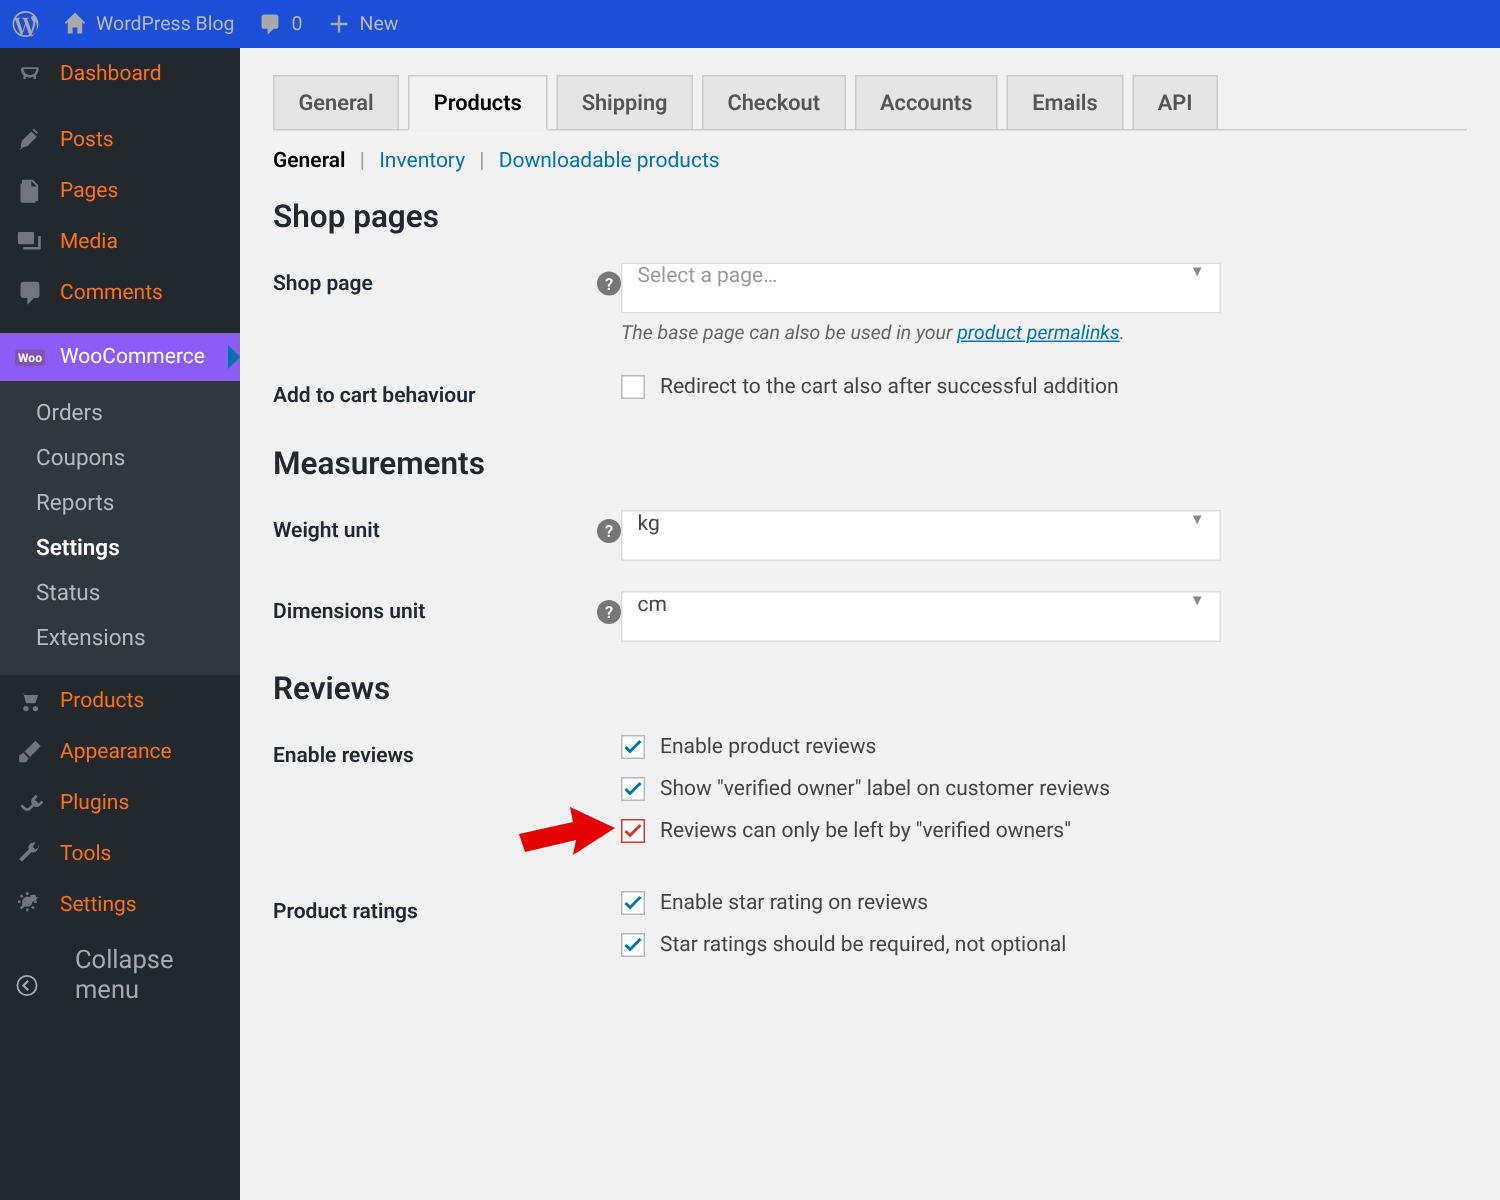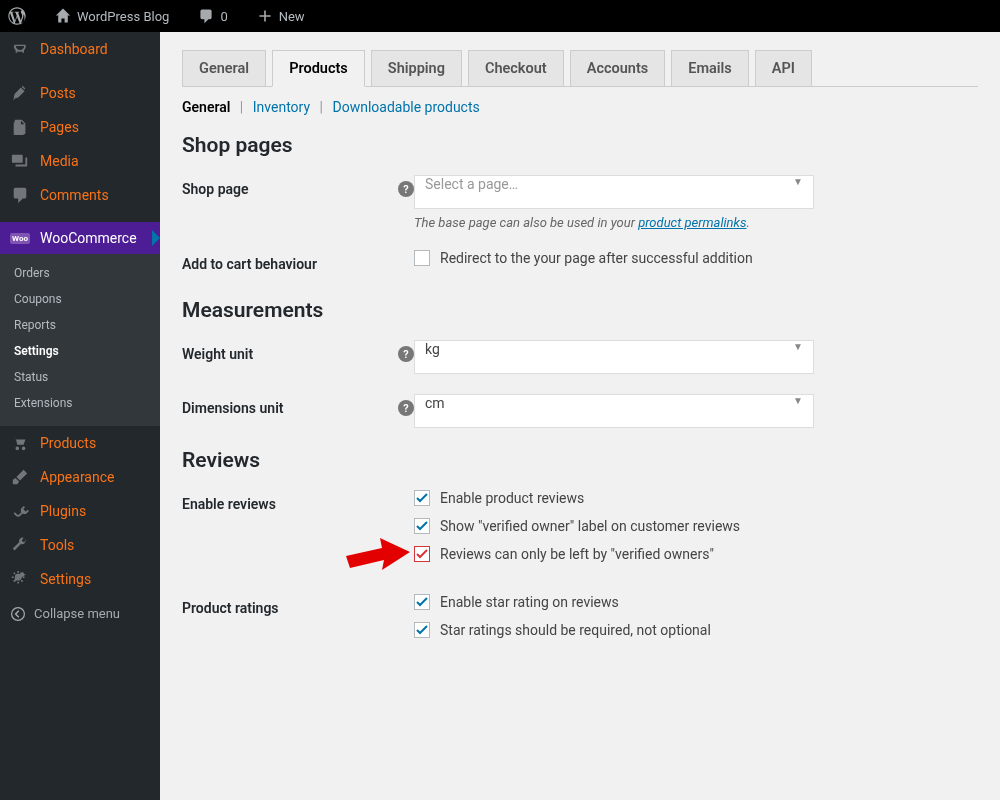--- a/index.html
+++ b/index.html
@@ -1,36 +1,36 @@
 <!DOCTYPE html>
 <html><head>
 <meta charset="utf-8">
 <style>
 * { margin: 0; padding: 0; box-sizing: border-box; font-family: -apple-system, BlinkMacSystemFont, "Segoe UI", Roboto, sans-serif; }
 body { width: 1000px; height: 800px; overflow: hidden; background: #f1f1f1; }
 
 
-.adminbar { height: 32px; background: #000000; color: #b4babf; display: flex; align-items: center; font-size: 13px; gap: 13px; }
+.adminbar { height: 32px; background: #1d4ed8; color: #b4babf; display: flex; align-items: center; font-size: 13px; }
 .adminbar .item { display: flex; align-items: center; padding: 0 8px; height: 100%; cursor: pointer; gap: 6px; }
 .ab-icon { display: inline-flex; }
 
 
 .sidebar { position: absolute; top: 32px; left: 0; bottom: 0; width: 160px; background: #23282d; color: #eee; font-size: 14px; }
 .sidebar .menu-item { display: flex; align-items: center; gap: 10px; padding: 8px 10px; color: #f97316; cursor: pointer; }
 .sidebar .menu-item .mi-icon { width: 20px; display: inline-flex; justify-content: center; opacity: .6; }
-.sidebar .menu-item.current { background: #4c1d95; color: #fff; position: relative; }
+.sidebar .menu-item.current { background: #8b5cf6; color: #fff; position: relative; }
 .sidebar .menu-item.current .mi-icon { opacity: 1; }
 .sidebar .menu-item.current::after {
   content: ""; position: absolute; right: -8px; top: 50%; transform: translateY(-50%);
   border: 8px solid transparent; border-left-color: #0073aa;
 }
 .sidebar .submenu { background: #32373c; padding: 6px 0 10px; }
-.sidebar .submenu .sub-item { padding: 6px 10px 6px 14px; font-size: 12px; color: #b4babf; cursor: pointer; }
+.sidebar .submenu .sub-item { padding: 6px 10px 6px 24px; font-size: 15px; color: #b4babf; cursor: pointer; }
 .sidebar .submenu .sub-item.current { color: #fff; font-weight: 600; }
-.sidebar .collapse { display: flex; align-items: flex-start; gap: 8px; padding: 10px; font-size: 13px; color: #a7aaad; cursor: pointer; }
+.sidebar .collapse { display: flex; align-items: flex-end; gap: 24px; padding: 10px; font-size: 17px; color: #a7aaad; cursor: pointer; }
 
 
 .main { position: absolute; top: 32px; left: 160px; right: 0; bottom: 0; padding: 18px 22px; overflow: auto; background: #f1f1f1; color: #23282d; }
 
 .tabs { display: flex; border-bottom: 1px solid #ccc; margin-bottom: 12px; }
 .tabs .tab { background: #e5e5e5; border: 1px solid #ccc; border-bottom: none; padding: 9px 16px; font-size: 14.5px; font-weight: 600; color: #555; margin-right: 6px; cursor: pointer; }
 .tabs .tab.active { background: #f1f1f1; border-bottom: 1px solid #f1f1f1; margin-bottom: -1px; color: #000; }
 
 .subtabs { font-size: 14px; margin-bottom: 18px; color: #555; }
 .subtabs .st { color: #0073aa; cursor: pointer; }
@@ -242,21 +242,21 @@
     </div>
   </div>
 
   <div class="form-row" style="position:relative;">
     <div class="label-col">
       <span>Add to cart behaviour</span>
     </div>
     <div class="field-col">
       <div class="check-row">
         <span class="chk"></span>
-        <span>Redirect to the your page after successful addition</span>
+        <span>Redirect to the cart also after successful addition</span>
       </div>
     </div>
   </div>
 
   <h2 class="section">Measurements</h2>
 
   <div class="form-row">
     <div class="label-col">
       <span>Weight unit</span>
       <span class="help-q">?</span>

